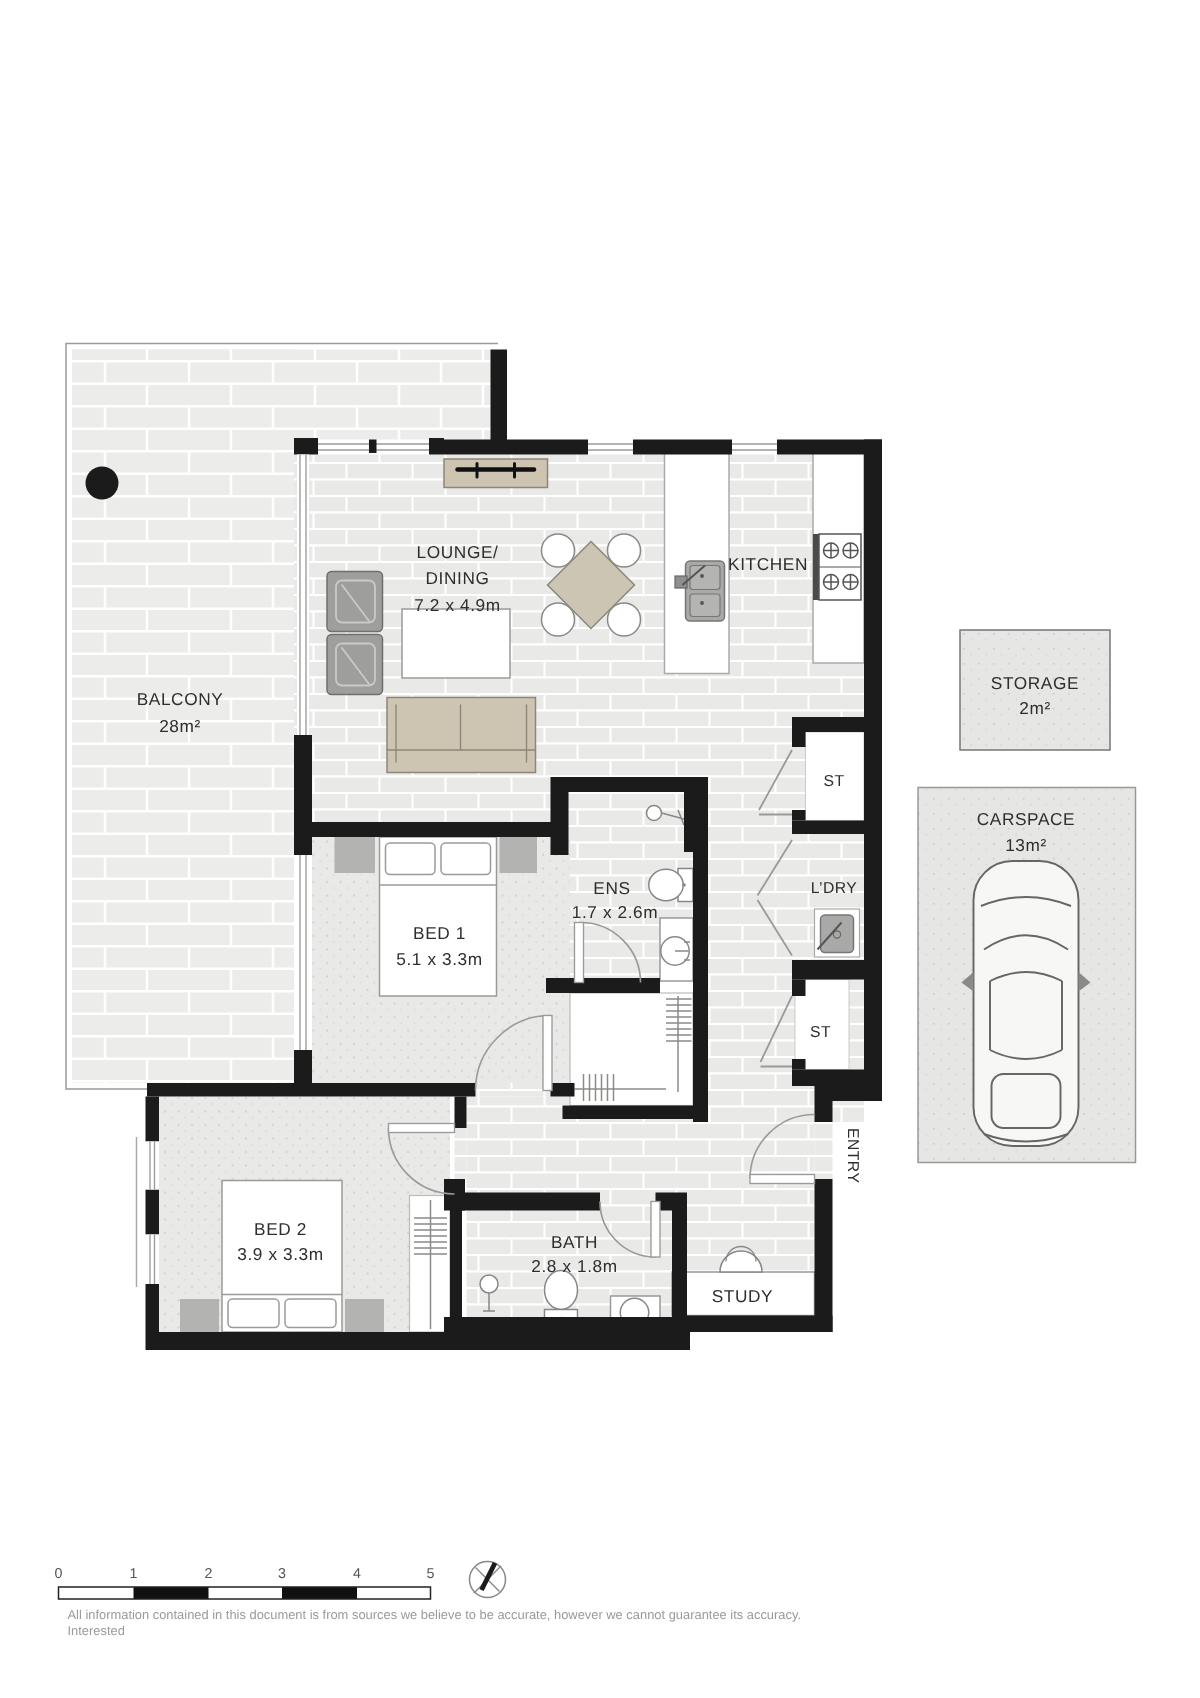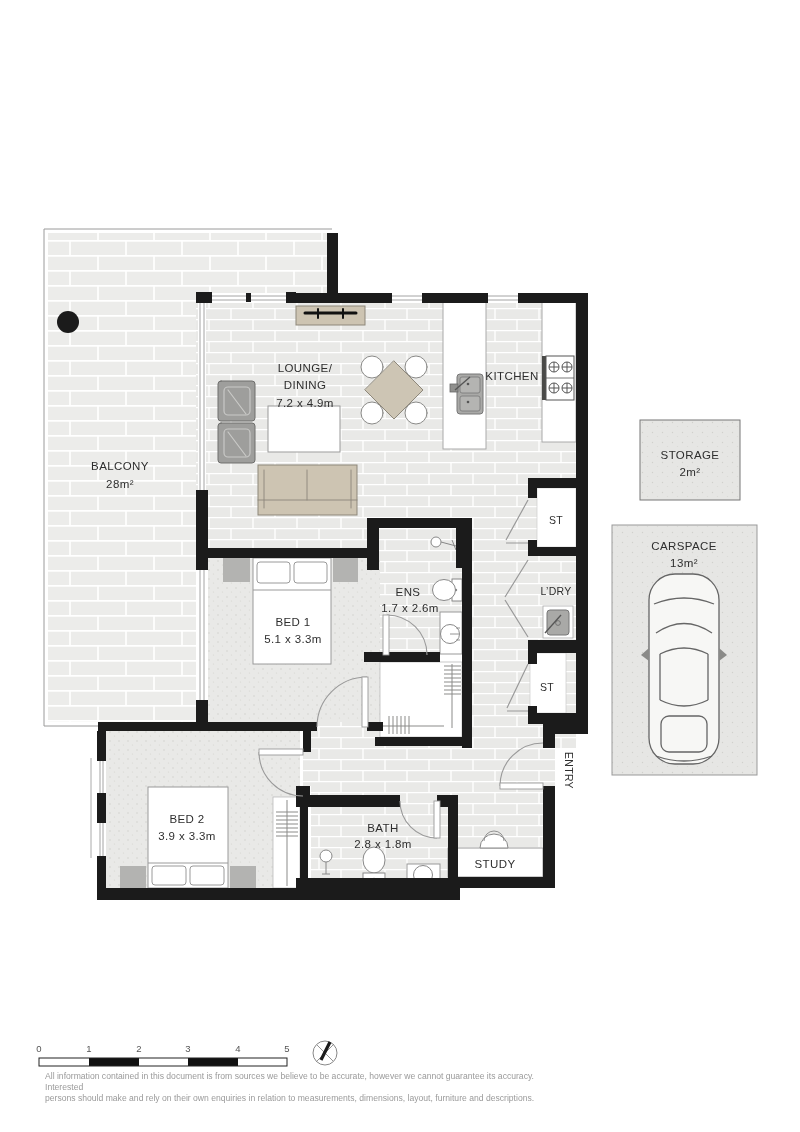--- a/index.html
+++ b/index.html
@@ -364,15 +364,14 @@
 
   <g>
     <circle cx="325" cy="1053" r="12" fill="none" stroke="#888" stroke-width="1"></circle>
     <path d="M316 1062 L334 1044 M317 1045 L333 1061" stroke="#888" stroke-width="0.9" fill="none"></path>
     <path d="M321 1060 L330 1042" stroke="#1b1b1b" stroke-width="3.2" fill="none"></path>
   </g>
 </svg>
 
 <div class="disclaimer">
   <div>All information contained in this document is from sources we believe to be accurate, however we cannot guarantee its accuracy. Interested</div>
-  <div>persons should make and rely on their own enquiries in relation to measurements, dimensions, layout, furniture and descriptions.</div>
 </div>
 </div>
 
 </body></html>

